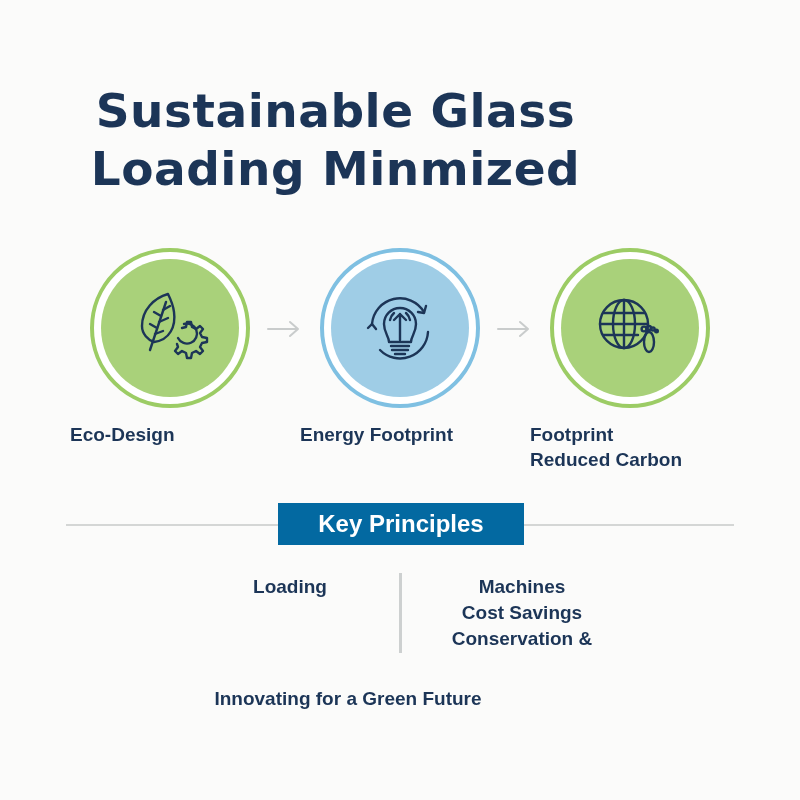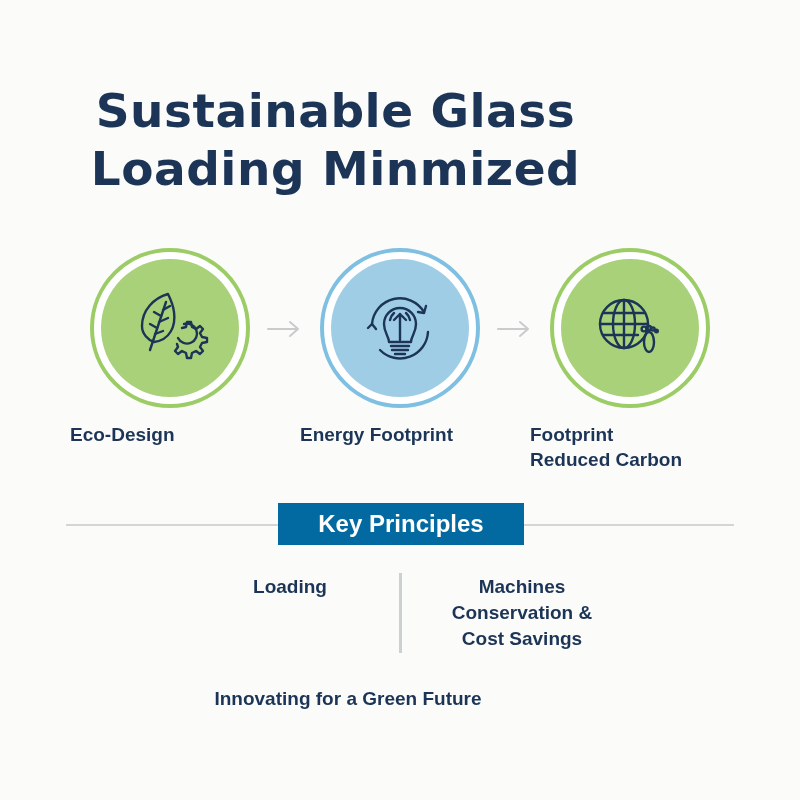--- a/index.html
+++ b/index.html
@@ -134,17 +134,17 @@
 <div class="divider-line" style="left:66px; width:212px;"></div>
 <div class="divider-line" style="left:524px; width:210px;"></div>
 <div class="kp-badge">Key Principles</div>
 
 <div class="principle" style="left:180px;">
   <div>Loading</div>
 </div>
 <div class="vsep"></div>
 <div class="principle" style="left:412px;">
   <div>Machines</div>
+  <div>Cost Savings</div>
   <div>Conservation &amp;</div>
-  <div>Cost Savings</div>
 </div>
 
 <div class="tagline">Innovating for a Green Future</div>
 
 </body></html>

